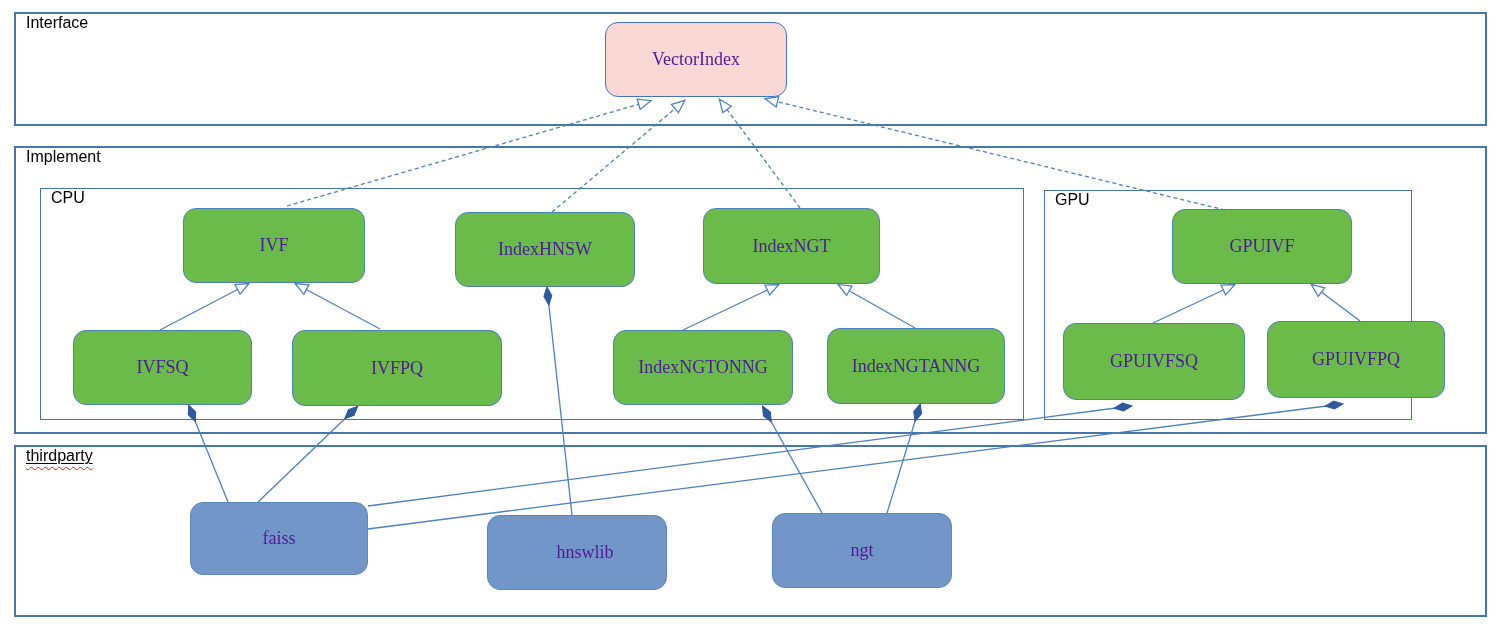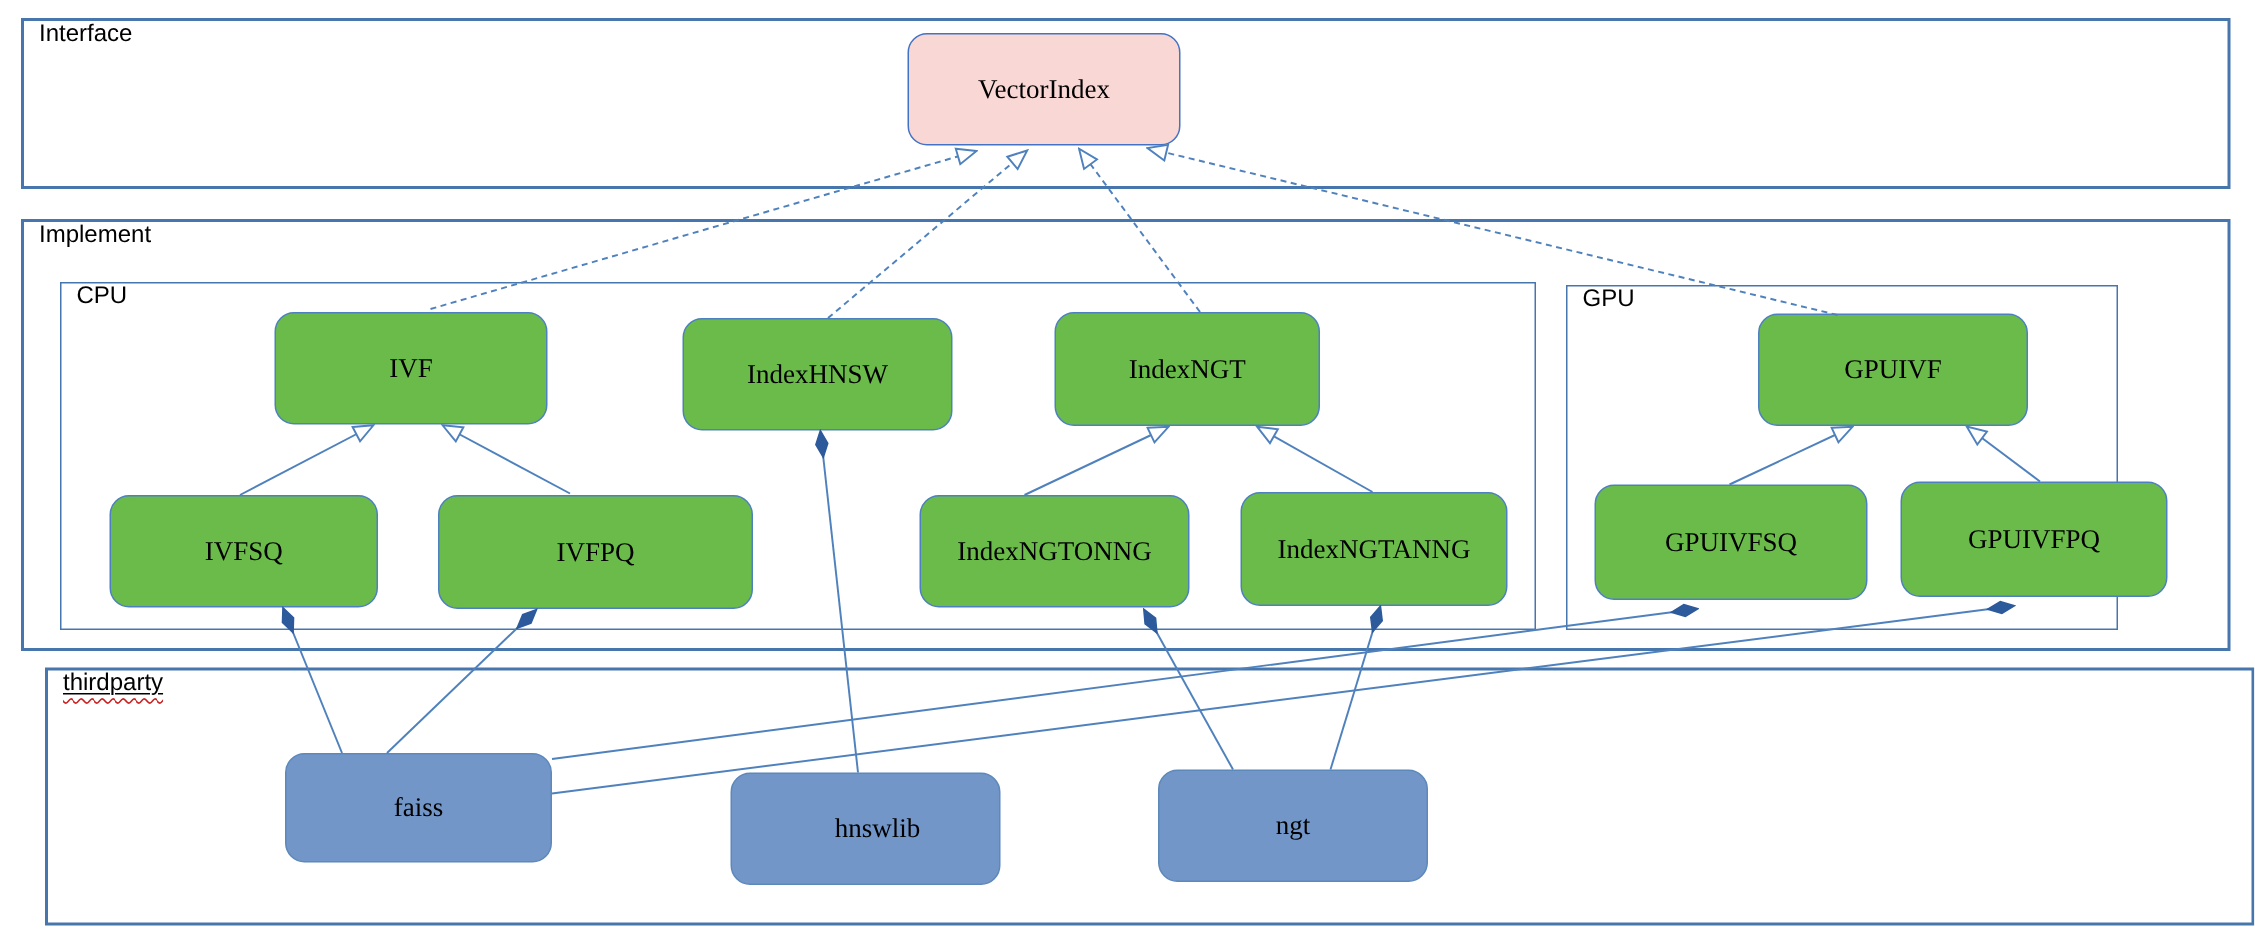--- a/index.html
+++ b/index.html
@@ -26,21 +26,21 @@
   }
   .node {
     position: absolute;
     box-sizing: border-box;
     border-radius: 13px;
     display: flex;
     align-items: center;
     justify-content: center;
     font-family: "Liberation Serif", serif;
     font-size: 18px;
-    color: #000000;
+    color: #4c1d95;
     text-align: center;
   }
   .node.pink  { background: #f9d7d4; border: 1.5px solid #4472c4; }
   .node.green { background: #6bbb4b; border: 1.5px solid #4d80c0; }
   .node.blue  { background: #7296c8; border: 1.5px solid #5d88ba; }
   .edges {
     position: absolute;
     left: 0; top: 0;
     pointer-events: none;
   }
@@ -71,21 +71,21 @@
   </div>
 
   <div class="container inner" style="left:40px; top:188px; width:984px; height:232px;">
     <span class="clabel">CPU</span>
   </div>
 
   <div class="container inner" style="left:1044px; top:190px; width:368px; height:230px;">
     <span class="clabel">GPU</span>
   </div>
 
-  <div class="container" style="left:14px; top:445px; width:1473px; height:172px;margin-left:16px;">
+  <div class="container" style="left:14px; top:445px; width:1473px; height:172px;">
     <span class="clabel u-straight"><span class="u-wavy">thirdparty</span></span>
   </div>
 
   <div class="node pink" style="left:605px; top:22px;  width:182px; height:75px;">VectorIndex</div>
 
   <div class="node green" style="left:183px; top:208px; width:182px; height:75px;">IVF</div>
   <div class="node green" style="left:455px; top:212px; width:180px; height:75px;">IndexHNSW</div>
   <div class="node green" style="left:703px; top:208px; width:177px; height:76px;">IndexNGT</div>
   <div class="node green" style="left:1172px; top:209px; width:180px; height:75px;">GPUIVF</div>
 

